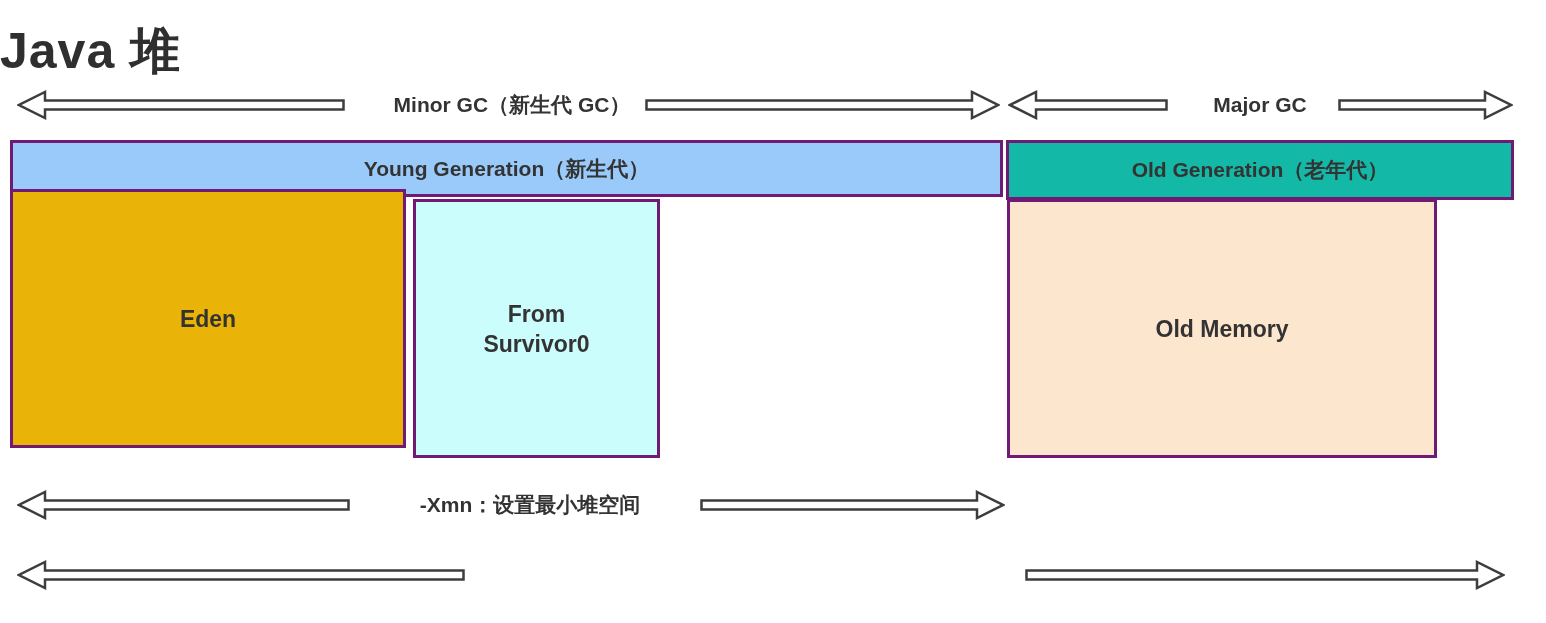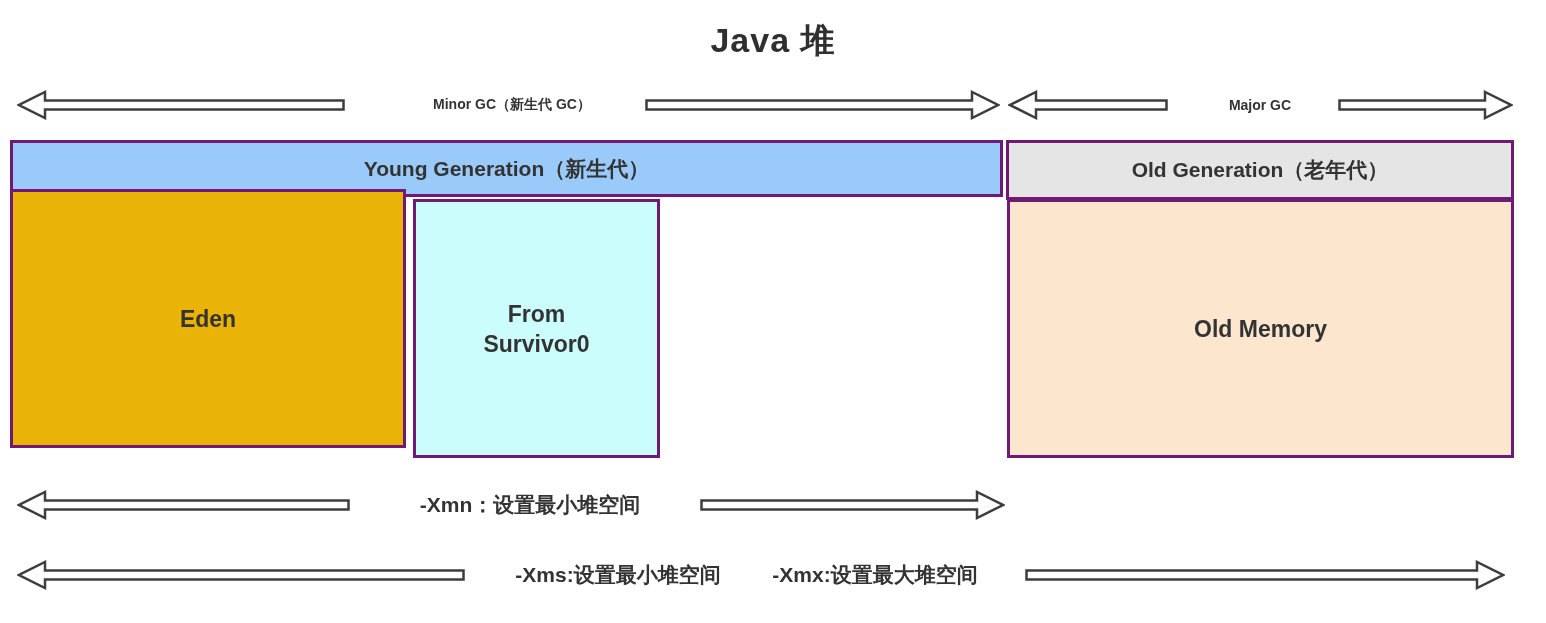--- a/index.html
+++ b/index.html
@@ -5,31 +5,31 @@
   html,body{margin:0;padding:0;background:#ffffff;}
   .canvas{
     position:relative;
     width:1546px;height:623px;
     background:#ffffff;
     font-family:"Liberation Sans", sans-serif;
     overflow:hidden;
   }
   .title{
     position:absolute;left:0;top:18px;width:1546px;
-    text-align:center;font-size:34px;font-weight:bold;color:#2f2f2f;
+    text-align:left;font-size:50px;font-weight:bold;color:#2f2f2f;
     letter-spacing:1px;
   }
   .arrow{position:absolute;height:30px;}
   .lbl{
     position:absolute;
     font-weight:bold;color:#333333;
     display:flex;align-items:center;justify-content:center;
     text-align:center;white-space:pre-line;
   }
-  .gc-lbl{font-size:14px;height:30px;}
+  .gc-lbl{font-size:21px;height:30px;}
   .param-lbl{font-size:21px;height:30px;}
   .cell{
     position:absolute;border:3px solid #701a75;box-sizing:border-box;
     display:flex;align-items:center;justify-content:center;
     font-weight:bold;color:#333333;text-align:center;white-space:pre-line;
   }
   .hdr{font-size:21px;}
   .body-cell{font-size:23px;line-height:30px;}
 </style>
 </head>
@@ -48,37 +48,35 @@
       </svg></div>
   <div class="arrow" style="left:1008px;top:90px;width:160px;"><svg width="160" height="30" xmlns="http://www.w3.org/2000/svg">
         <path d="M158.5 10.5 H28 V2 L2 15 L28 28 V19.5 H158.5 Z" fill="#ffffff" stroke="#3d3d3d" stroke-width="2.5" stroke-linejoin="miter"></path>
       </svg></div>
   <div class="lbl gc-lbl" style="left:1185px;top:90px;width:150px;">Major GC</div>
   <div class="arrow" style="left:1338px;top:90px;width:175px;"><svg width="175" height="30" xmlns="http://www.w3.org/2000/svg">
         <path d="M1.5 10.5 H147 V2 L173 15 L147 28 V19.5 H1.5 Z" fill="#ffffff" stroke="#3d3d3d" stroke-width="2.5" stroke-linejoin="miter"></path>
       </svg></div>
 
   <div class="cell hdr" style="left: 10px; top: 140px; width: 993px; height: 57px; background-color: rgb(154, 202, 250);">Young Generation（新生代）</div>
-  <div class="cell hdr" style="left: 1006px; top: 140px; width: 508px; height: 60px; background-color: #e5e5e5;">Old Generation（老年代）</div>
+  <div class="cell hdr" style="left: 1006px; top: 140px; width: 508px; height: 60px; background-color: #14b8a6;">Old Generation（老年代）</div>
 
   <div class="cell body-cell" style="left: 10px; top: 189px; width: 396px; height: 259px; background-color: #eab308;">Eden</div>
   <div class="cell body-cell" style="left: 413px; top: 199px; width: 247px; height: 259px; background-color: rgb(204, 253, 253);">From
 Survivor0</div>
-  <div class="cell body-cell" style="left: 1007px; top: 199px; width: 507px; height: 259px; background-color: rgb(252, 230, 205);">Old Memory</div>
+  <div class="cell body-cell" style="left: 1007px; top: 199px; width: 430px; height: 259px; background-color: rgb(252, 230, 205);">Old Memory</div>
 
   <div class="arrow" style="left:17px;top:490px;width:333px;"><svg width="333" height="30" xmlns="http://www.w3.org/2000/svg">
         <path d="M331.5 10.5 H28 V2 L2 15 L28 28 V19.5 H331.5 Z" fill="#ffffff" stroke="#3d3d3d" stroke-width="2.5" stroke-linejoin="miter"></path>
       </svg></div>
   <div class="lbl param-lbl" style="left:390px;top:490px;width:280px;">-Xmn：设置最小堆空间</div>
   <div class="arrow" style="left:700px;top:490px;width:305px;"><svg width="305" height="30" xmlns="http://www.w3.org/2000/svg">
         <path d="M1.5 10.5 H277 V2 L303 15 L277 28 V19.5 H1.5 Z" fill="#ffffff" stroke="#3d3d3d" stroke-width="2.5" stroke-linejoin="miter"></path>
       </svg></div>
 
   <div class="arrow" style="left:17px;top:560px;width:448px;"><svg width="448" height="30" xmlns="http://www.w3.org/2000/svg">
         <path d="M446.5 10.5 H28 V2 L2 15 L28 28 V19.5 H446.5 Z" fill="#ffffff" stroke="#3d3d3d" stroke-width="2.5" stroke-linejoin="miter"></path>
       </svg></div>
-  <div class="lbl param-lbl" style="left:498px;top:560px;width:240px;">-Xms:设置最小堆空间</div>
-  <div class="lbl param-lbl" style="left:755px;top:560px;width:240px;">-Xmx:设置最大堆空间</div>
   <div class="arrow" style="left:1025px;top:560px;width:480px;"><svg width="480" height="30" xmlns="http://www.w3.org/2000/svg">
         <path d="M1.5 10.5 H452 V2 L478 15 L452 28 V19.5 H1.5 Z" fill="#ffffff" stroke="#3d3d3d" stroke-width="2.5" stroke-linejoin="miter"></path>
       </svg></div>
 
 </div>
 
 </body></html>

